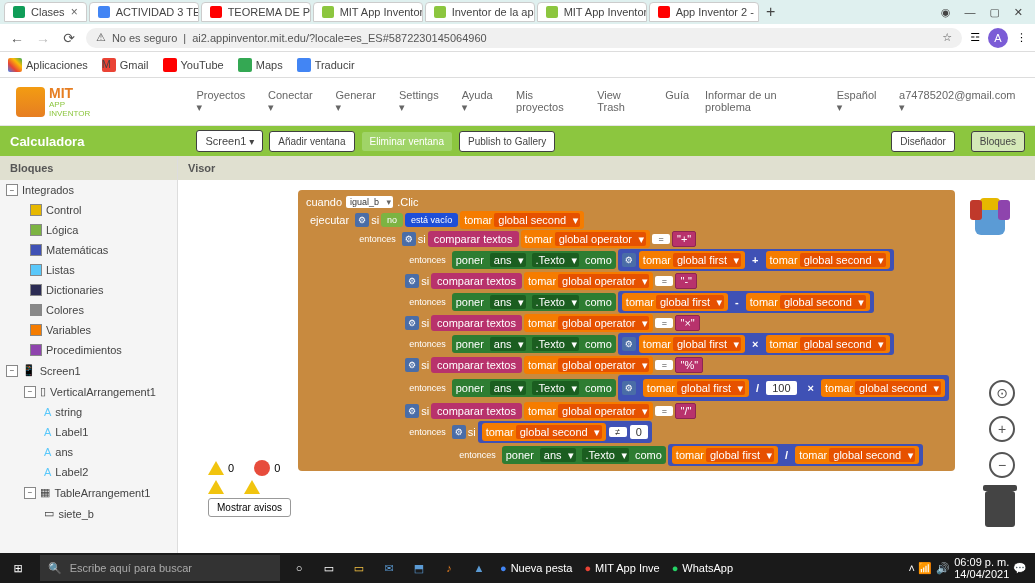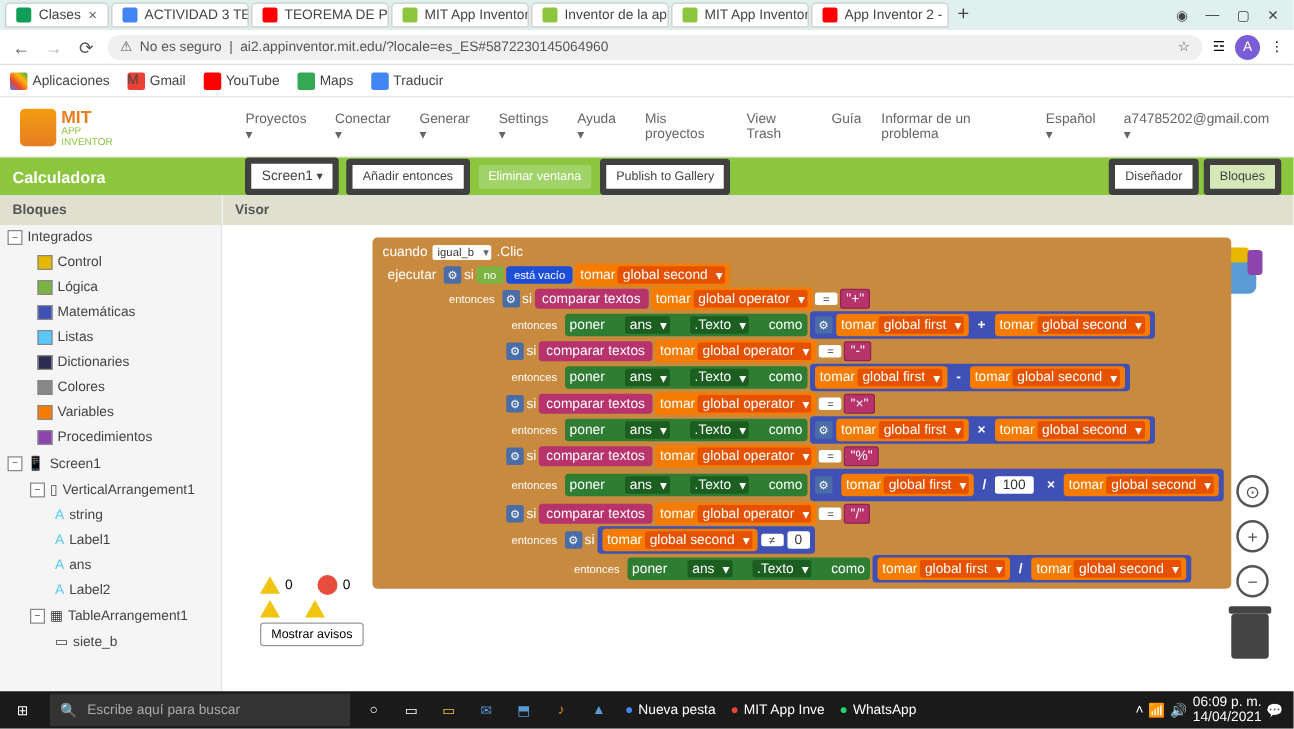--- a/index.html
+++ b/index.html
@@ -21,23 +21,23 @@
 .appheader{height:48px;background:#fff;display:flex;align-items:center;padding:0 16px;gap:16px;border-bottom:1px solid #e5e5e5}
 .logo{display:flex;align-items:center;gap:4px}
 .logoico{width:30px;height:30px;background:linear-gradient(#f39c12,#e67e22);border-radius:4px}
 .logotxt{color:#e67e22;font-weight:bold;font-size:14px;line-height:1}
 .logosub{color:#8cc63f;font-size:8px}
 .menuspacer{width:60px}
 .menuitm{color:#666;font-size:11px;cursor:pointer}
 .rightmenu{margin-left:auto;display:flex;gap:16px;color:#666;font-size:11px}
 .greenbar{height:30px;background:#8cc63f;display:flex;align-items:center;padding:0 10px;gap:6px}
 .projname{color:#fff;font-weight:bold;font-size:13px}
-.whitebtn{background:#fff;border:5px solid #404040;border-radius:3px;padding:4px 8px;font-size:10px;color:#444}
+.whitebtn{background:#fff;border:1px solid #404040;border-radius:3px;padding:4px 8px;font-size:10px;color:#444}
 .greenbtn{background:#a0d468;border:1px solid #8cc63f;border-radius:3px;padding:4px 8px;font-size:10px;color:#fff}
-.rightbtns{margin-left:auto;display:flex;gap:4px}
+.rightbtns{margin-left:auto;display:flex;gap:16px}
 .content{display:flex;height:calc(100% - 24px - 28px - 26px - 48px - 30px - 30px)}
 .leftpanel{width:178px;background:#f5f5f5;border-right:1px solid #ddd;overflow-y:auto}
 .panelhdr{background:#e0e0d0;padding:6px 10px;font-size:11px;color:#555;font-weight:bold}
 .treeitem{padding:4px 6px;display:flex;align-items:center;gap:4px;font-size:11px;color:#444}
 .sq{width:12px;height:12px;border:1px solid #888}
 .expand{width:12px;height:12px;border:1px solid #888;display:flex;align-items:center;justify-content:center;font-size:8px;background:#fff}
 .mainview{flex:1;background:#fff;position:relative;overflow:hidden}
 .visorhdr{background:#e0e0d0;padding:6px 10px;font-size:11px;color:#555;font-weight:bold}
 .canvas{position:relative;background:#fff;height:100%;padding:10px}
 .backpack{position:absolute;top:10px;right:20px;width:50px;height:50px}
@@ -60,21 +60,21 @@
 .gear{width:14px;height:14px;background:#4a6da7;border-radius:2px;display:flex;align-items:center;justify-content:center;color:#fff;font-size:9px}
 .notblk{background:#7cb342;color:#fff;padding:2px 6px;border-radius:3px;font-size:9px}
 .emptyblk{background:#1d4ed8;color:#fff;padding:2px 6px;border-radius:3px;font-size:9px}
 .tomarblk{background:#f57c00;color:#fff;padding:2px 4px;border-radius:3px;font-size:9px;display:inline-flex;align-items:center;gap:2px}
 .globaldd{background:#e65100;padding:1px 14px 1px 4px;border-radius:2px;position:relative;color:#fff}
 .globaldd::after{content:'▾';position:absolute;right:2px}
 .entonces{color:#fff;font-size:9px;padding:2px 4px}
 .cmpblk{background:#b8326c;color:#fff;padding:2px 6px;border-radius:3px;font-size:9px;display:inline-flex;align-items:flex-end;gap:3px}
 .eqdd{background:#fff;color:#333;width:18px;text-align:center;border-radius:2px;font-size:9px}
 .opbox{background:#b8326c;border:1px solid #8c2552;padding:1px 4px;border-radius:2px;color:#fff;min-width:14px;text-align:center}
-.ponerblk{background:#2e7d32;color:#fff;padding:2px 4px;border-radius:3px;font-size:9px;display:inline-flex;align-items:center;gap:16px}
+.ponerblk{background:#2e7d32;color:#fff;padding:2px 4px;border-radius:3px;font-size:9px;display:inline-flex;align-items:center;gap:6px}
 .greendd{background:#1b5e20;padding:1px 14px 1px 4px;border-radius:2px;position:relative}
 .greendd::after{content:'▾';position:absolute;right:2px}
 .mathblk{background:#3f51b5;color:#fff;padding:2px 4px;border-radius:3px;font-size:9px;display:inline-flex;align-items:center;gap:3px}
 .mathop{background:#3f51b5;color:#fff;padding:0 4px;font-weight:bold}
 .numbox{background:#fff;color:#333;padding:1px 6px;border-radius:2px}
 .row{display:flex;align-items:center;gap:2px;margin:1px 0;flex-wrap:nowrap}
 .indent1{margin-left:50px}
 .indent2{margin-left:100px}
 
 .taskbar{position:absolute;bottom:0;left:0;right:0;height:30px;background:#1a1a1a;display:flex;align-items:center;color:#fff;font-size:10px}
@@ -189,21 +189,21 @@
     <span>Informar de un problema</span>
     <span><span>Español</span> ▾</span>
     <span><span>a74785202@gmail.com</span> ▾</span>
   </div>
 </div>
 
 <div class="greenbar">
   <div class="projname">Calculadora</div>
   <div style="width:100px"></div>
   <button class="whitebtn"><span>Screen1</span> ▾</button>
-  <button class="whitebtn">Añadir entonces</button>
+  <button class="whitebtn">Añadir ventana</button>
   <button class="greenbtn">Eliminar ventana</button>
   <button class="whitebtn">Publish to Gallery</button>
   <div class="rightbtns">
     <button class="whitebtn">Diseñador</button>
     <button class="whitebtn" style="background:#d4e8b8">Bloques</button>
   </div>
 </div>
 
 <div class="content">
   <div class="leftpanel">

